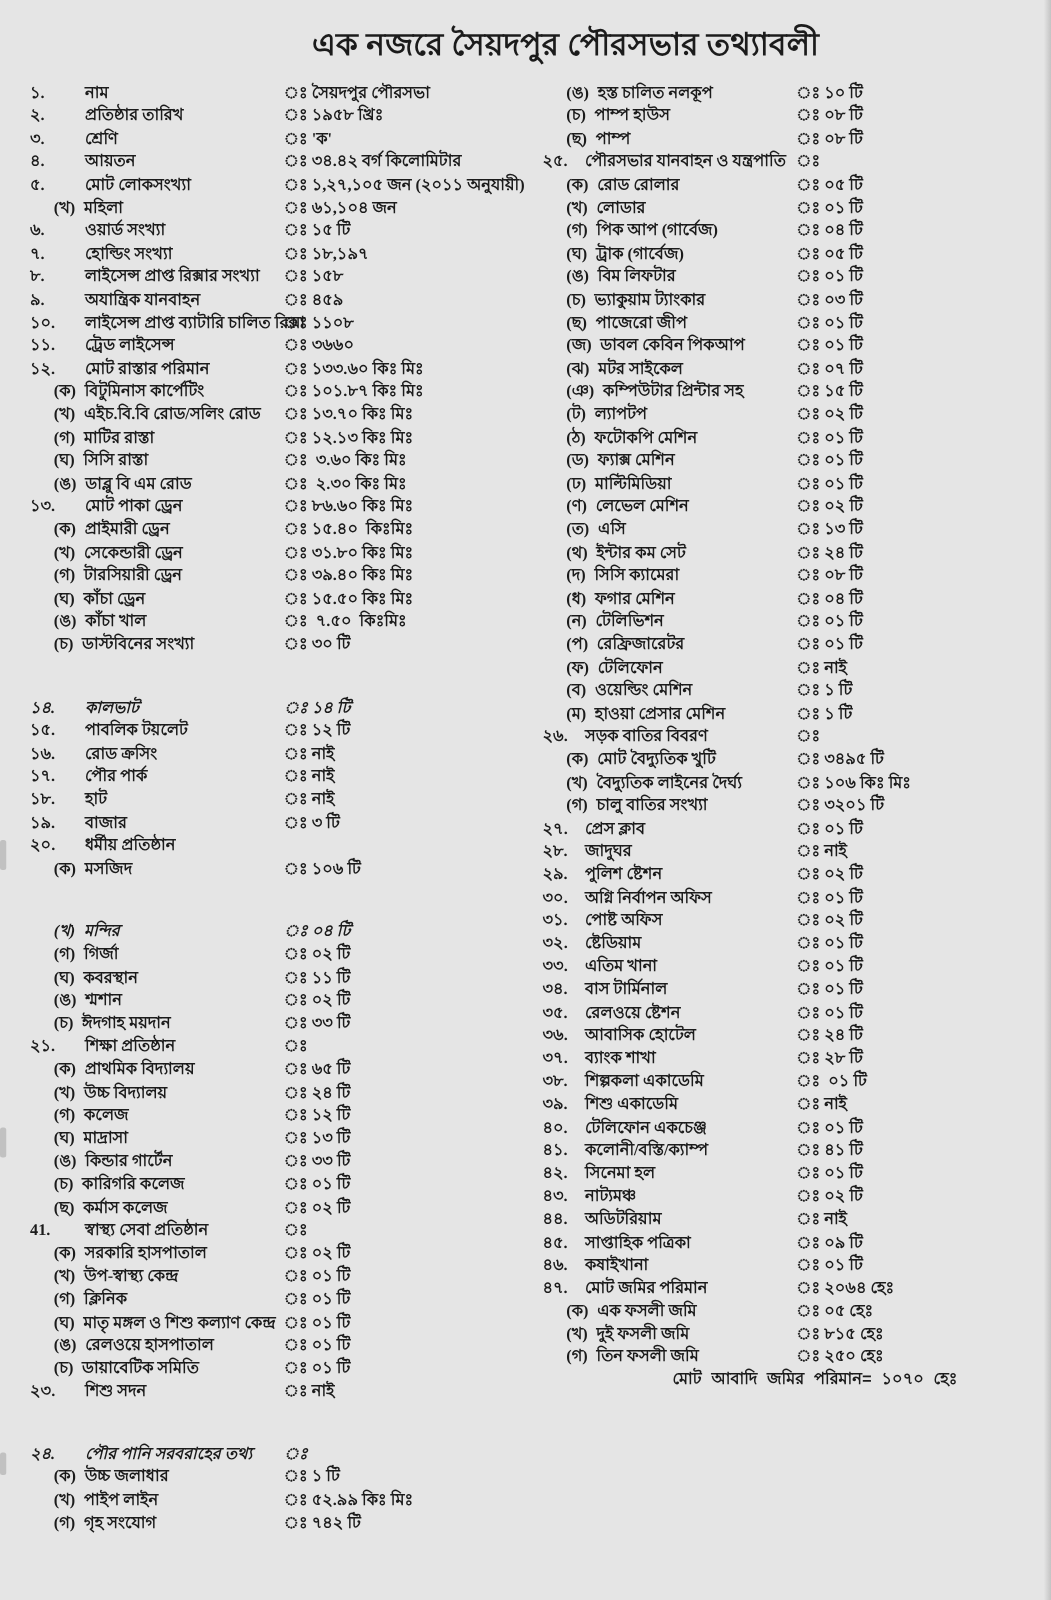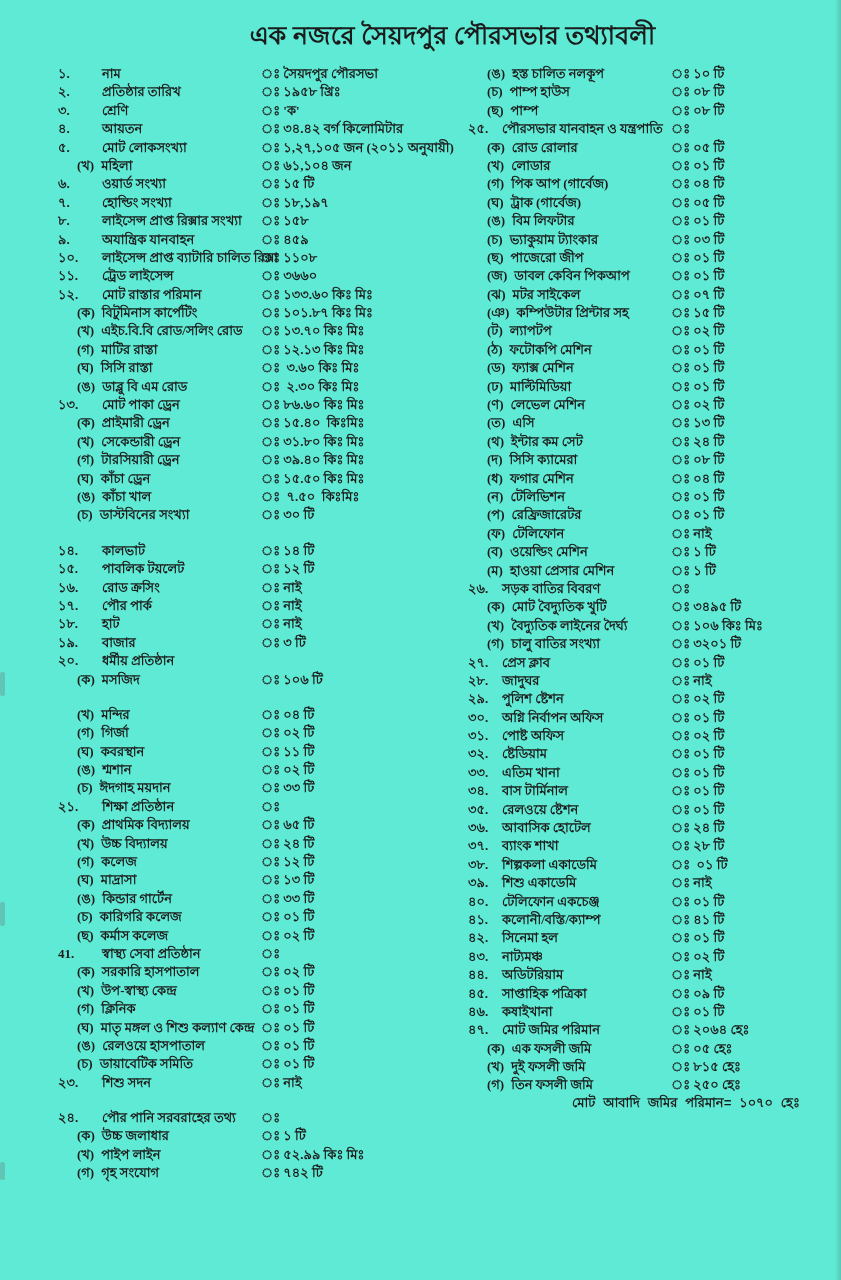--- a/index.html
+++ b/index.html
@@ -1,52 +1,52 @@
 <!DOCTYPE html>
 <html><head>
 <meta charset="utf-8">
 <style>
   html,body{margin:0;padding:0;background:#9a9a9a;}
   .page{
     position:relative;
     width:841px;height:1280px;
     margin:0 auto;
-    background:#5eead4;
+    background:#e5e5e5;
     overflow:hidden;
     font-family:"Liberation Serif","DejaVu Serif",serif;
     color:#1b1b1b;
     -webkit-font-smoothing:antialiased;
   }
   .title{
     font-size:25px;
     font-weight:bold;
     text-align:center;
     margin:0;
     padding-top:16px;
     margin-left:64px;
     letter-spacing:.2px;
   }
   .cols{
     display:flex;
     align-items:flex-start;
-    padding-left:58px;
+    padding-left:24px;
     margin-top:6px;
   }
   .col{flex:none;}
   .col-left{width:410px;}
   .col-right{width:385px;}
   .row{
     position:relative;
     height:18.4px;
     line-height:18.6px;
     font-size:13px;
     font-weight:bold;
     white-space:nowrap;
   }
-  .row.gap{margin-top:17px;}
+  .row.gap{margin-top:32px;font-style:italic;}
   .num{display:inline-block;min-width:44px;}
   .col-right .num{min-width:34px;}
   .row.sub .num{min-width:0;margin-left:19px;margin-right:7px;}
   .val{position:absolute;left:203px;top:0;}
   .row.footer{padding-left:104px;font-weight:bold;font-family:Liberation Mono, monospace;}
   
   .edge-right{
     position:absolute;top:0;right:0;width:6px;height:100%;
     background:linear-gradient(to right,rgba(0,0,0,0),rgba(70,70,70,.22));
     pointer-events:none;

